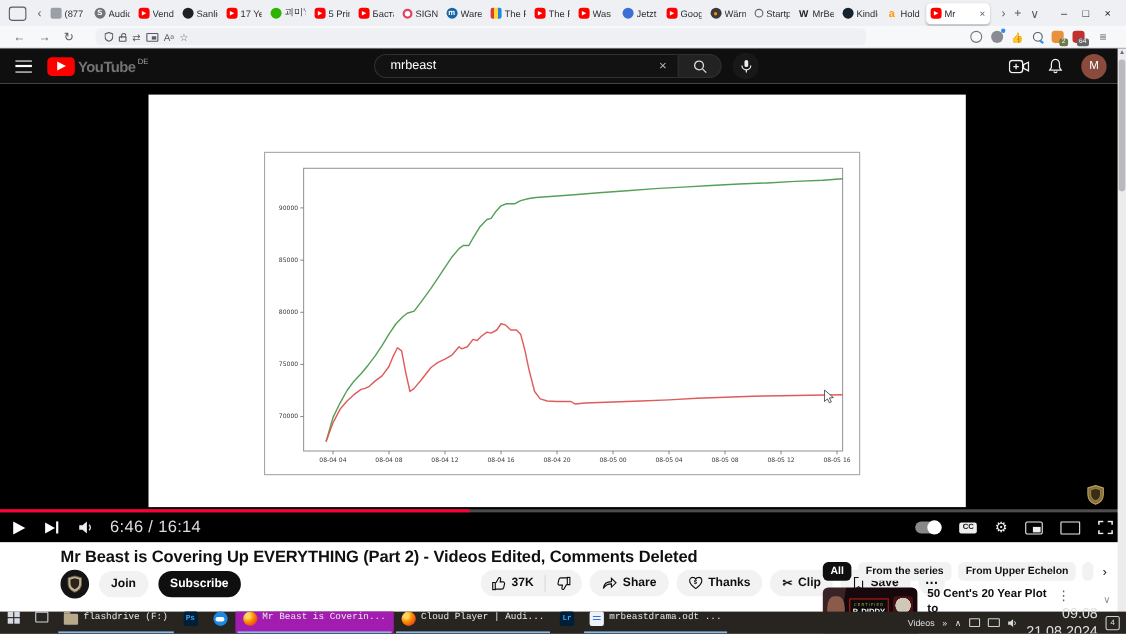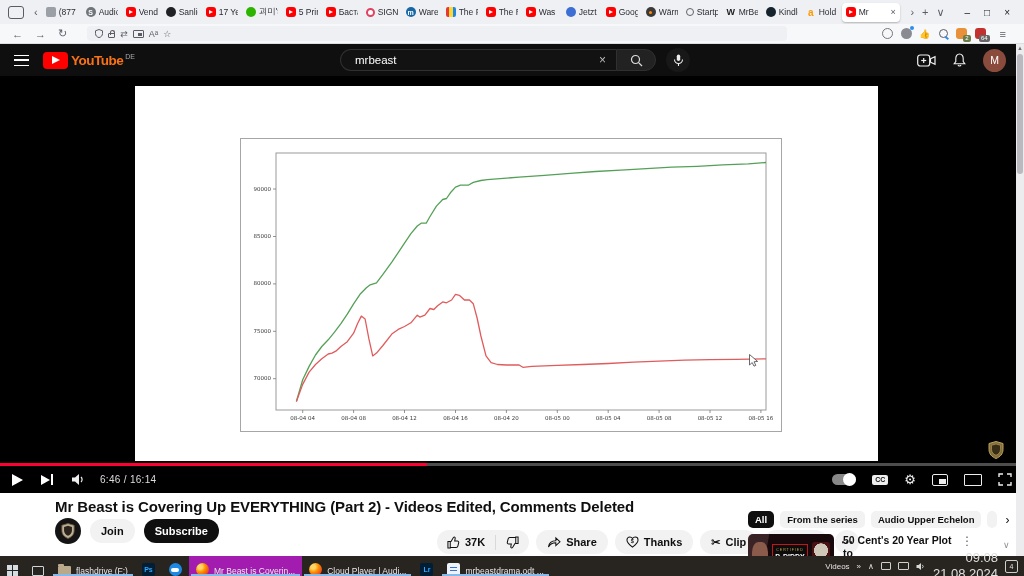--- a/index.html
+++ b/index.html
@@ -52,21 +52,21 @@
   .ext-orange{background:#e8913a;}
   .ext-red{background:#c3312f;}
   .ext-red .badge{background:#666;}
 
   
   #ythead{position:absolute;top:44px;left:0;right:0;height:32px;background:#0f0f0f;display:flex;align-items:center;}
   .burger{width:15px;height:11px;border-top:1.5px solid #fff;border-bottom:1.5px solid #fff;position:relative;margin:0 14px 0 14px;}
   .burger::after{content:"";position:absolute;top:3.5px;left:0;right:0;height:1.5px;background:#fff;}
   .ytmark{width:25px;height:17px;background:#f00;border-radius:4px;display:flex;align-items:center;justify-content:center;}
   .ytmark i{width:0;height:0;border-left:8px solid #fff;border-top:4.5px solid transparent;border-bottom:4.5px solid transparent;}
-  .ytword{color:#f97316;font-size:13.5px;font-weight:bold;letter-spacing:-.5px;margin-left:3px;}
+  .ytword{color:#737373;font-size:13.5px;font-weight:bold;letter-spacing:-.5px;margin-left:3px;}
   .ytregion{color:#aaa;font-size:7px;margin:-8px 0 0 2px;}
   #ytsearch{position:absolute;left:340px;display:flex;align-items:center;}
   .searchfield{width:276px;height:22px;background:#121212;border:1px solid #303030;border-right:none;border-radius:20px 0 0 20px;display:flex;align-items:center;padding:0 10px 0 14px;}
   .searchfield .q{color:#fff;font-size:11.5px;flex:1;}
   .searchfield .x{color:#bbb;font-size:12px;}
   .searchbtn{width:40px;height:22px;background:#222;border:1px solid #303030;border-radius:0 20px 20px 0;display:flex;align-items:center;justify-content:center;}
   .micbtn{width:24px;height:24px;border-radius:50%;background:#181818;margin-left:10px;display:flex;align-items:center;justify-content:center;}
   #ytright{position:absolute;right:18px;display:flex;align-items:center;gap:17px;}
   .avatar{width:23px;height:23px;border-radius:50%;background:#8a4b3d;color:#fff;font-size:10.5px;display:flex;align-items:center;justify-content:center;}
 
@@ -77,21 +77,21 @@
   #watermark{position:absolute;left:988px;top:365px;opacity:.95;}
   #cursor{position:absolute;left:749px;top:278px;}
   #progress{position:absolute;left:0;right:0;top:387px;height:3px;background:#4d4d4d;}
   #progress .played{height:100%;background:#f03;}
   #controls{position:absolute;left:0;right:0;top:390px;height:27px;background:#000;display:flex;align-items:center;padding:0 12px;color:#eee;}
   .play-tri{width:0;height:0;border-left:11px solid #fff;border-top:6.5px solid transparent;border-bottom:6.5px solid transparent;margin-right:18px;}
   .next-ic{display:flex;align-items:center;margin-right:18px;}
   .next-ic i{width:0;height:0;border-left:9px solid #fff;border-top:5.5px solid transparent;border-bottom:5.5px solid transparent;}
   .next-ic b{width:2px;height:11px;background:#fff;margin-left:1px;}
   .vol-ic{display:flex;align-items:center;margin-right:14px;}
-  .timecode{font-size:10px;color:#ddd;letter-spacing:.3px;text-align:right;}
+  .timecode{font-size:15px;color:#ddd;letter-spacing:.3px;text-align:right;}
   #ctr-right{margin-left:auto;display:flex;align-items:center;gap:16px;}
   .autoplay{width:24px;height:11px;background:#888;border-radius:6px;position:relative;}
   .autoplay::after{content:"";position:absolute;right:0;top:-1px;width:13px;height:13px;background:#fff;border-radius:50%;}
   .ccbadge{background:#eee;color:#111;font-size:7px;font-weight:bold;padding:1.5px 3px;border-radius:2px;}
   .gear{font-size:13px;color:#eee;}
   .mini-ic{width:16px;height:12px;border:1.5px solid #eee;border-radius:2px;position:relative;}
   .mini-ic::after{content:"";position:absolute;right:1px;bottom:1px;width:7px;height:5px;background:#eee;}
   .theater-ic{width:18px;height:12px;border:1.5px solid #eee;border-radius:1px;}
 
   
@@ -99,21 +99,21 @@
   #vtitle{position:absolute;left:55px;top:5px;font-size:15px;font-weight:bold;letter-spacing:-.1px;}
   #chrow{position:absolute;left:55px;top:25px;display:flex;align-items:center;}
   .ch-avatar{width:26px;height:26px;border-radius:50%;background:#141414;display:flex;align-items:center;justify-content:center;}
   .ch-meta{margin-left:9px;line-height:1.15;}
   .ch-name{font-size:12px;font-weight:bold;}
   .ch-check{color:#888;font-size:9px;}
   .ch-subs{font-size:9px;color:#606060;}
   .pill{display:inline-flex;align-items:center;justify-content:center;gap:5px;height:24px;border-radius:13px;background:#f2f2f2;font-size:11px;font-weight:bold;padding:0 11px;white-space:nowrap;}
   .pill.dark{background:#0f0f0f;color:#fff;}
   #chrow .pill{margin-left:9px;}
-  #actions{position:absolute;left:437px;top:37px;display:flex;align-items:center;gap:7px;}
+  #actions{position:absolute;left:437px;top:25px;display:flex;align-items:center;gap:7px;}
   .likepill{display:inline-flex;align-items:center;height:24px;border-radius:13px;background:#f2f2f2;font-size:11px;font-weight:bold;}
   .likepill .seg{padding:0 10px;display:flex;align-items:center;gap:5px;}
   .likepill .sep{width:1px;height:15px;background:#d9d9d9;}
   .morebtn{width:24px;height:24px;border-radius:50%;background:#f2f2f2;display:flex;align-items:center;justify-content:center;font-size:12px;font-weight:bold;}
   
   #rightcol{position:absolute;left:746px;top:0;width:268px;}
   #chips{position:absolute;left:2px;top:18px;display:flex;align-items:center;gap:6px;}
   .chip{height:17px;display:inline-flex;align-items:center;border-radius:5px;background:#f2f2f2;font-size:9.5px;font-weight:bold;padding:0 7px;white-space:nowrap;}
   .chip.sel{background:#0f0f0f;color:#fff;}
   .chip.stub{width:10px;padding:0;}
@@ -129,21 +129,21 @@
   #sugg .kebab{margin-left:8px;font-size:12px;color:#606060;}
   #sugg .collapse{position:absolute;left:255px;top:6px;color:#909090;font-size:9px;}
 
   
   #scrollbar{position:absolute;top:44px;right:0;width:8px;height:512px;background:#ececee;z-index:9;}
   #scrollbar .arrow{color:#707070;font-size:6px;text-align:center;line-height:8px;}
   #scrollbar .thumb{position:absolute;top:10px;left:1px;width:6px;height:120px;background:#b9b9bf;border-radius:3px;}
 
   
   #taskbar{position:absolute;top:556px;left:0;right:0;height:20px;background:#282420;display:flex;align-items:stretch;z-index:10;color:#e8e8e8;}
-  .tbitem{display:flex;align-items:flex-end;gap:5px;padding:0 7px;position:relative;font-size:8.5px;white-space:nowrap;}
+  .tbitem{display:flex;align-items:flex-start;gap:5px;padding:0 7px;position:relative;font-size:8.5px;white-space:nowrap;font-family:Liberation Mono, monospace;}
   .tbitem.open::after{content:"";position:absolute;left:2px;right:2px;bottom:0;height:2px;background:#86b8e8;}
   .tbitem.active{background:#a21caf;}
   .tbicon{width:13px;height:13px;border-radius:2px;display:flex;align-items:center;justify-content:center;font-size:7px;font-weight:bold;flex:none;}
   .tb-start{display:grid;grid-template-columns:5px 5px;grid-gap:1px;}
   .tb-start i{width:5px;height:5px;background:#d5dde3;}
   .tb-taskview{width:12px;height:10px;border:1.2px solid #cfd4d8;border-radius:1px;}
   .tb-folder{background:#b9a98a;position:relative;border-radius:1px;height:10px;margin-top:2px;}
   .tb-folder::before{content:"";position:absolute;top:-2px;left:0;width:6px;height:2px;background:#b9a98a;border-radius:1px 1px 0 0;}
   .tb-ps{background:#001e36;color:#31a8ff;}
   .tb-lr{background:#001e36;color:#31a8ff;}
@@ -475,21 +475,21 @@
           </svg>
         <span>Save</span>
       </span>
       <span class="morebtn">⋯</span>
     </div>
 
     <div id="rightcol">
       <div id="chips">
           <span class="chip sel">All</span>
           <span class="chip">From the series</span>
-          <span class="chip">Audio Upper Echelon</span>
+          <span class="chip">From Upper Echelon</span>
           <span class="chip stub"></span>
           <span class="chip-next">›</span>
         </div>
       <div id="sugg">
         <div id="thumb">
           <span class="face"></span>
           <span class="pbox">
             <span class="sm">CERTIFIED</span>
             <span class="bg">P. DIDDY</span>
           </span>

